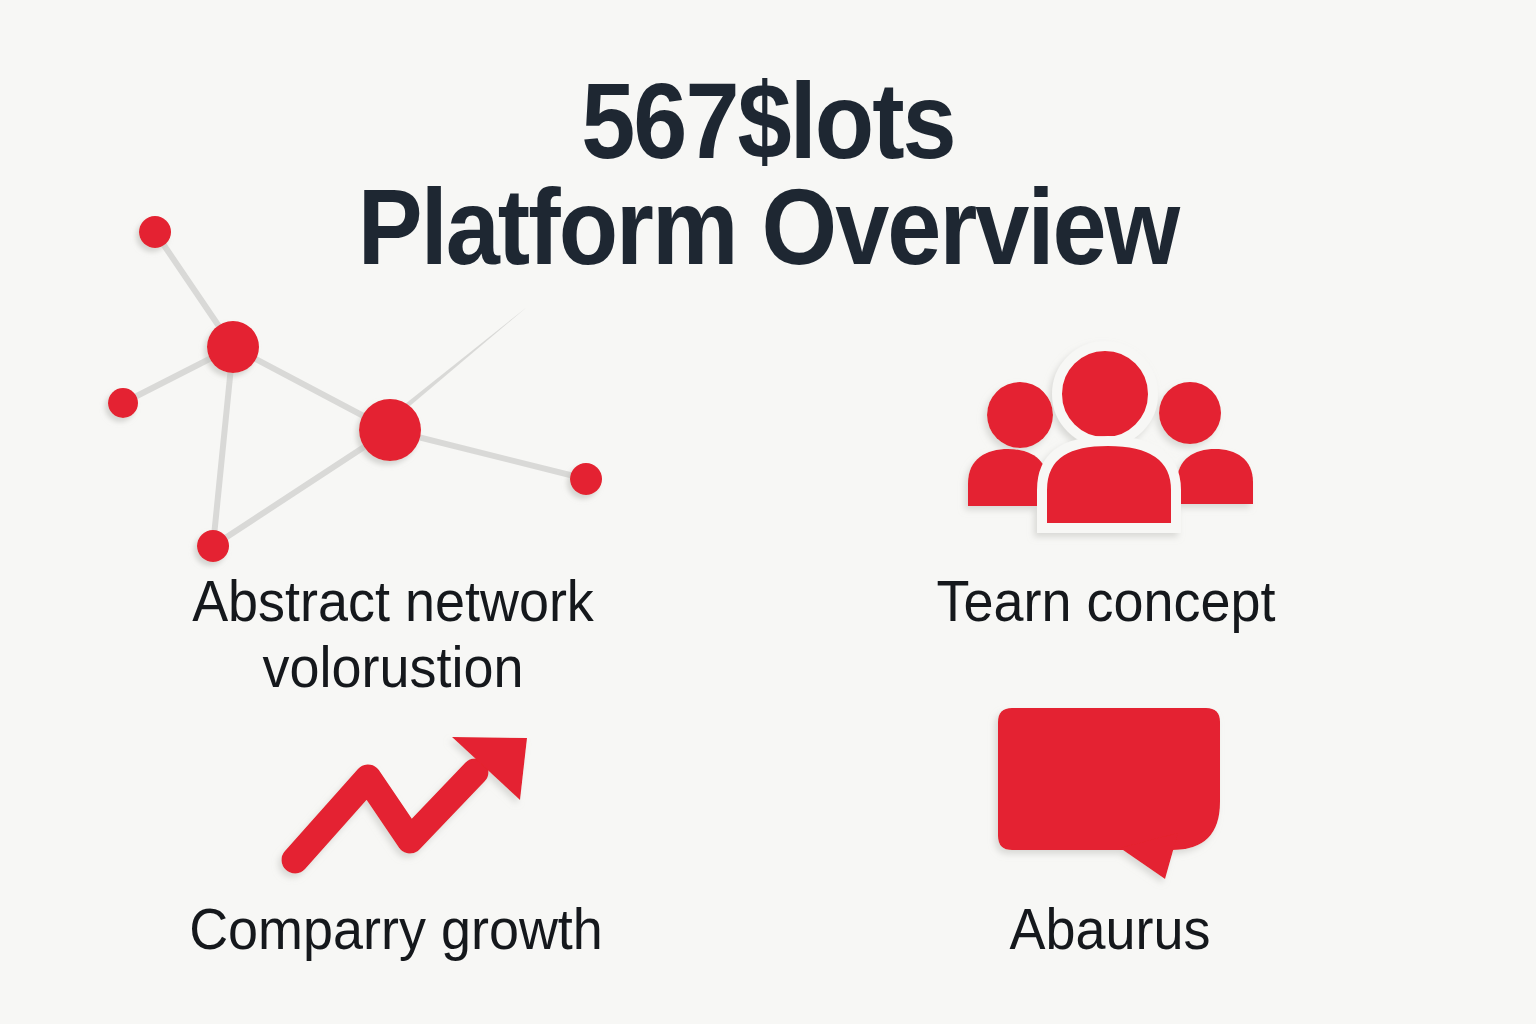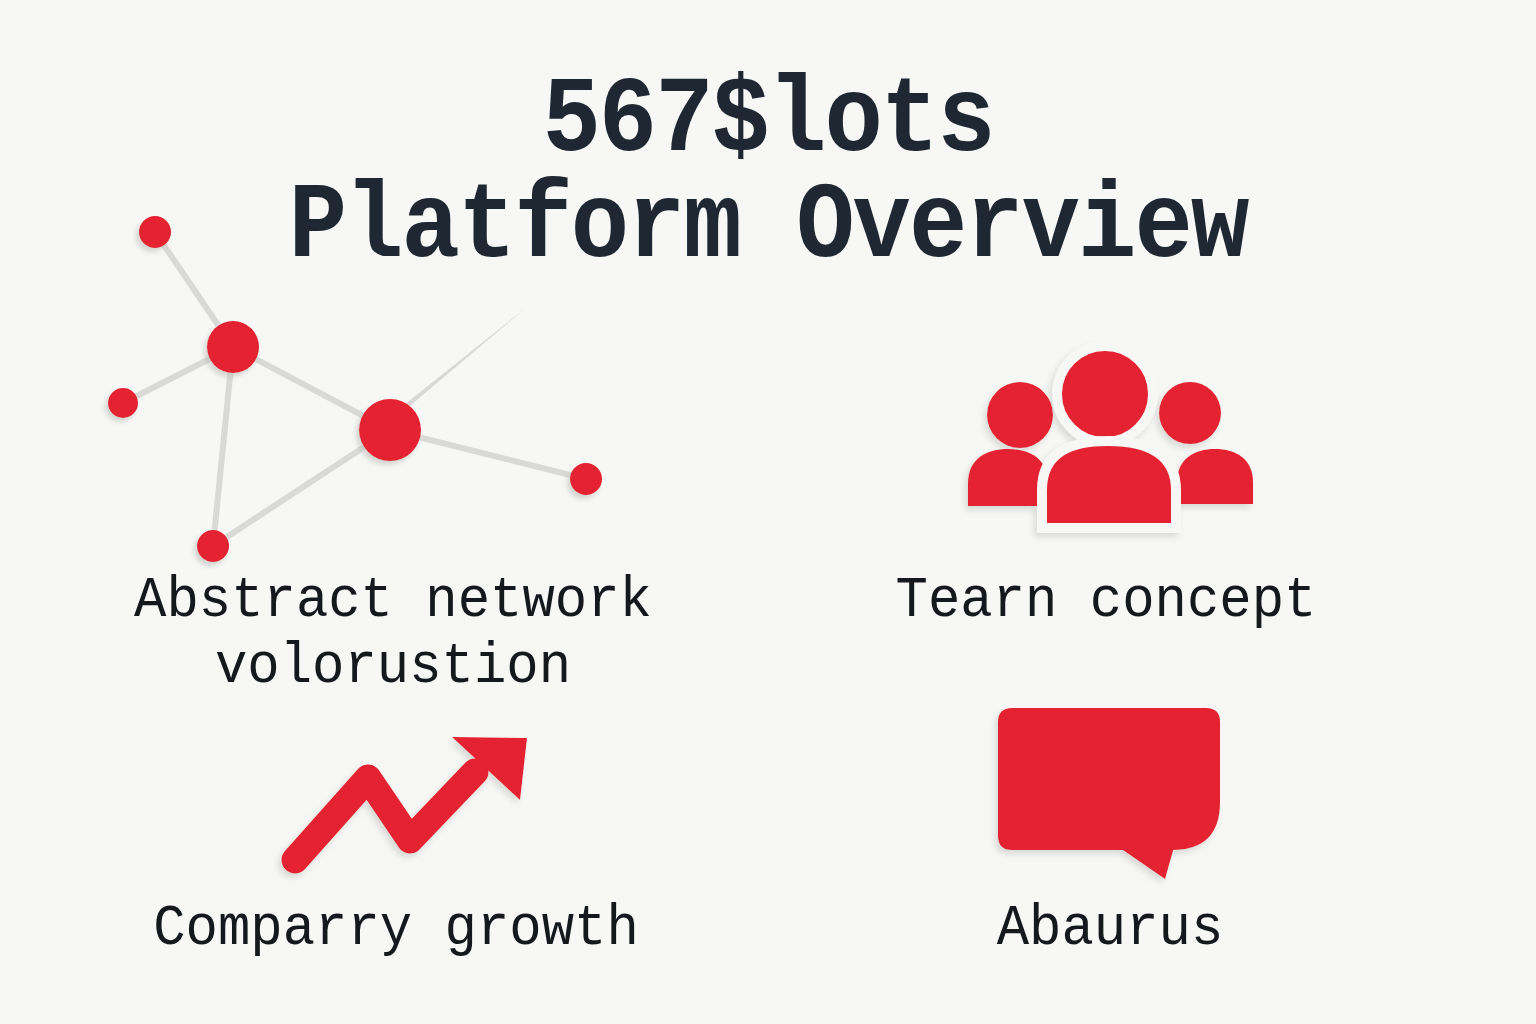--- a/index.html
+++ b/index.html
@@ -9,21 +9,21 @@
     --caption-ink:#15181c;
     --background:#f7f7f5;
   }
   *{margin:0;padding:0;box-sizing:border-box;}
   html,body{background:var(--background);}
   .canvas{
     position:relative;
     width:1536px;height:1024px;
     background:var(--background);
     overflow:hidden;
-    font-family:Liberation Mono, monospace;
+    font-family:Liberation Sans, sans-serif;
   }
   .title{
     position:absolute;top:68px;left:0;width:100%;
     text-align:center;
     color:var(--title-ink);
     font-size:108px;font-weight:700;line-height:106px;
     letter-spacing:-0.02em;
     transform:scaleX(0.90);
     transform-origin:50% 0;
   }

